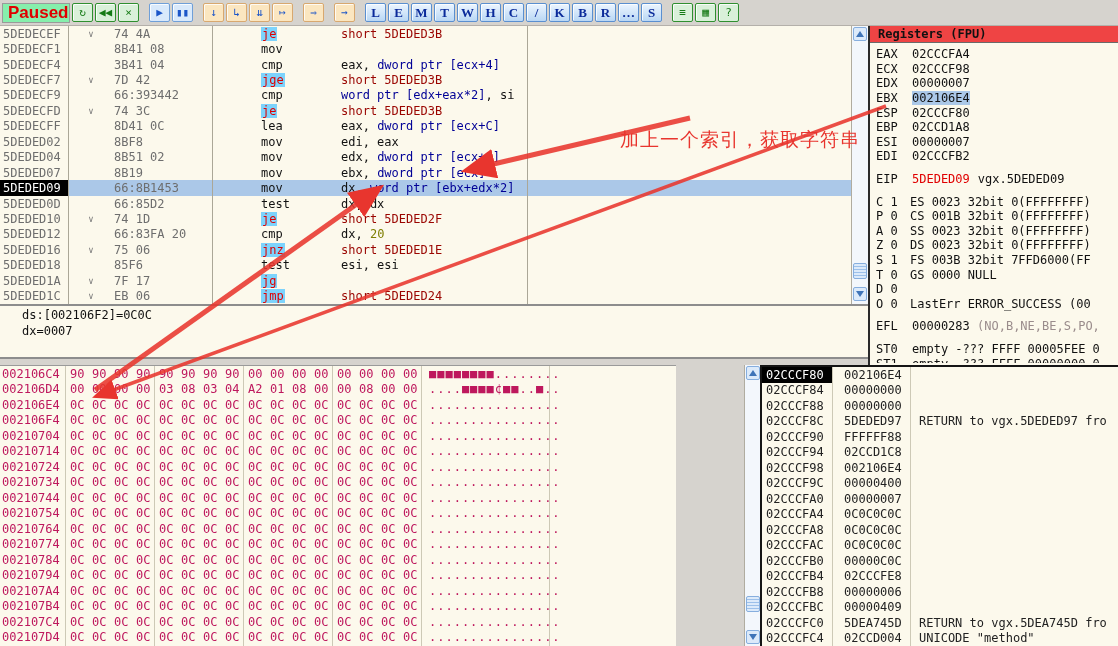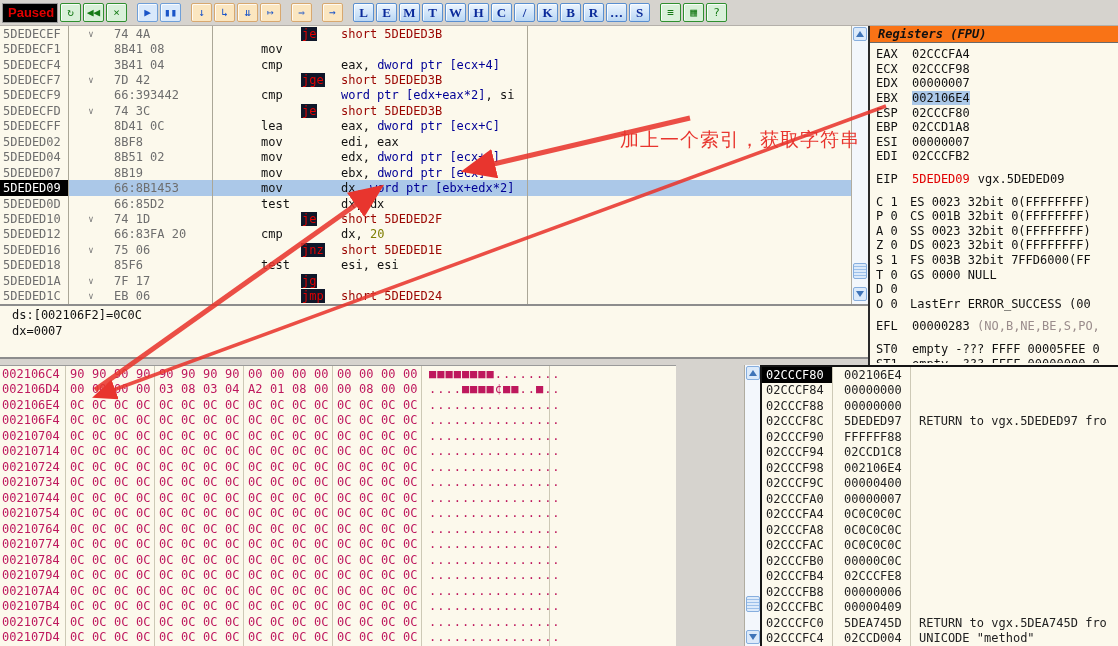--- a/index.html
+++ b/index.html
@@ -3,70 +3,70 @@
 <meta charset="utf-8">
 <style>
   html,body{margin:0;padding:0;background:#888;}
   #app{position:relative;width:1118px;height:646px;background:#d6d3ce;overflow:hidden;
        font-family:"DejaVu Sans Mono","Liberation Mono",monospace;font-size:12px;color:#111;}
   #app *{box-sizing:border-box;}
 
   
   #toolbar{position:absolute;left:0;top:0;width:1118px;height:26px;display:flex;align-items:center;
            background:#d6d3ce;border-bottom:1px solid #b4b0aa;}
-  #status{width:56px;height:20px;margin-left:2px;background:#000000;border:1px solid #9a9a9a;
-          color:#e00000;font-family:"Liberation Sans",sans-serif;font-weight:bold;font-size:13px;
+  #status{width:68px;height:20px;margin-left:2px;background:#86efac;border:1px solid #9a9a9a;
+          color:#e00000;font-family:"Liberation Sans",sans-serif;font-weight:bold;font-size:17px;
           display:flex;align-items:center;padding-left:5px;}
   .btn{width:21px;height:19px;margin-left:2px;display:flex;align-items:center;justify-content:center;
        font-size:11px;line-height:1;border:1px solid;border-radius:2px;cursor:default;
        box-shadow:inset 1px 1px 0 rgba(255,255,255,.8);}
   .btn.gap{margin-left:10px;}
   .k-green{background:#d9f0d9;border-color:#2f8f2f;color:#157a15;}
   .k-blue{background:#d9e9fb;border-color:#6f9fd8;color:#1b55c8;}
   .k-step{background:#fbe6c0;border-color:#d8a86f;color:#1b55c8;}
   .k-letter{background:linear-gradient(#ecf5ff,#b9d7f4);border-color:#5a8fd0;color:#0a2a9a;
             font-family:"Liberation Serif",serif;font-weight:bold;font-size:13px;}
 
   
   #disasm{position:absolute;left:0;top:26px;width:851px;height:278px;background:#fcf9ec;overflow:hidden;}
   .vline{position:absolute;top:0;width:1px;height:278px;background:#aba797;}
   .drow{height:15.44px;display:flex;align-items:center;white-space:pre;gap:16px;}
   .c-addr{width:68px;padding-left:3px;color:#6e6e6e;height:100%;display:flex;align-items:center;}
   .c-jmp{width:14px;color:#7a7a7a;font-size:9px;text-align:center;}
   .c-bytes{width:131px;color:#6e6e6e;}
   .c-mn{width:64px;}
-  .c-mn .mhl{background:#0f172a;color:#e00000;padding:0 1px;margin-left:40px;}
+  .c-mn .mhl{background:#7dd3fc;color:#e00000;padding:0 1px;}
   .c-ops{flex:1;}
   .drow.sel{background:#abc8e8;}
   .drow.sel .c-addr{background:#000;color:#fff;}
   .op-k{color:#111;} .op-m{color:#000096;} .op-t{color:#9a0500;}
   .op-tb{color:#9a0500;font-weight:normal;} .op-i{color:#7e7e00;}
 
   
   .sb{position:absolute;background:#f3f7fc;border-left:1px solid #b0aca0;}
   #disasm-sb{left:851px;top:26px;width:17px;height:278px;}
   #dump-sb{left:744px;top:365px;width:16px;height:281px;}
   .sb-btn{position:absolute;left:1px;width:14px;height:14px;background:#dceafa;
           border:1px solid #86aede;border-radius:2px;}
   .sb-btn::after{content:"";position:absolute;left:2px;border-left:4px solid transparent;border-right:4px solid transparent;}
   .sb-up::after{top:3px;border-bottom:6px solid #3f74b8;}
   .sb-down::after{top:3px;border-top:6px solid #3f74b8;}
   .sb-thumb{position:absolute;left:1px;width:14px;height:16px;border:1px solid #86aede;border-radius:2px;
             background:repeating-linear-gradient(180deg,#dceafa 0 2px,#9cc0ea 2px 3px);}
 
   
   #info{position:absolute;left:0;top:304px;width:868px;height:55px;background:#fcf9ec;
-        border-top:2px solid #8d8d8d;border-bottom:2px solid #8d8d8d;padding:2px 12px;}
+        border-top:2px solid #8d8d8d;border-bottom:2px solid #8d8d8d;padding:2px 22px;}
   #info div{height:16px;}
 
   
   #registers{position:absolute;left:868px;top:26px;width:250px;height:339px;background:#fcf9ec;
              border-left:2px solid #2a2a2a;overflow:hidden;}
-  #reg-title{height:17px;background:#f97316;border-bottom:1px solid #6a6a6a;font-weight:bold;
-             display:flex;align-items:center;padding-left:8px;font-style:italic;}
+  #reg-title{height:17px;background:#ef4444;border-bottom:1px solid #6a6a6a;font-weight:bold;
+             display:flex;align-items:center;padding-left:8px;}
   #reg-content{padding:4px 0 0 6px;height:320px;overflow:hidden;white-space:pre;}
   .rrow{height:14.6px;display:flex;align-items:center;}
   .r-lab{width:36px;}
   .r-val.hl{background:#abc8e8;}
   .r-val.red{color:#e00000;}
   .r-extra{margin-left:8px;}
   .f-lab{width:34px;}
   .grey{color:#9a8c8c;}
   .gap-t{margin-top:8px;}
 

